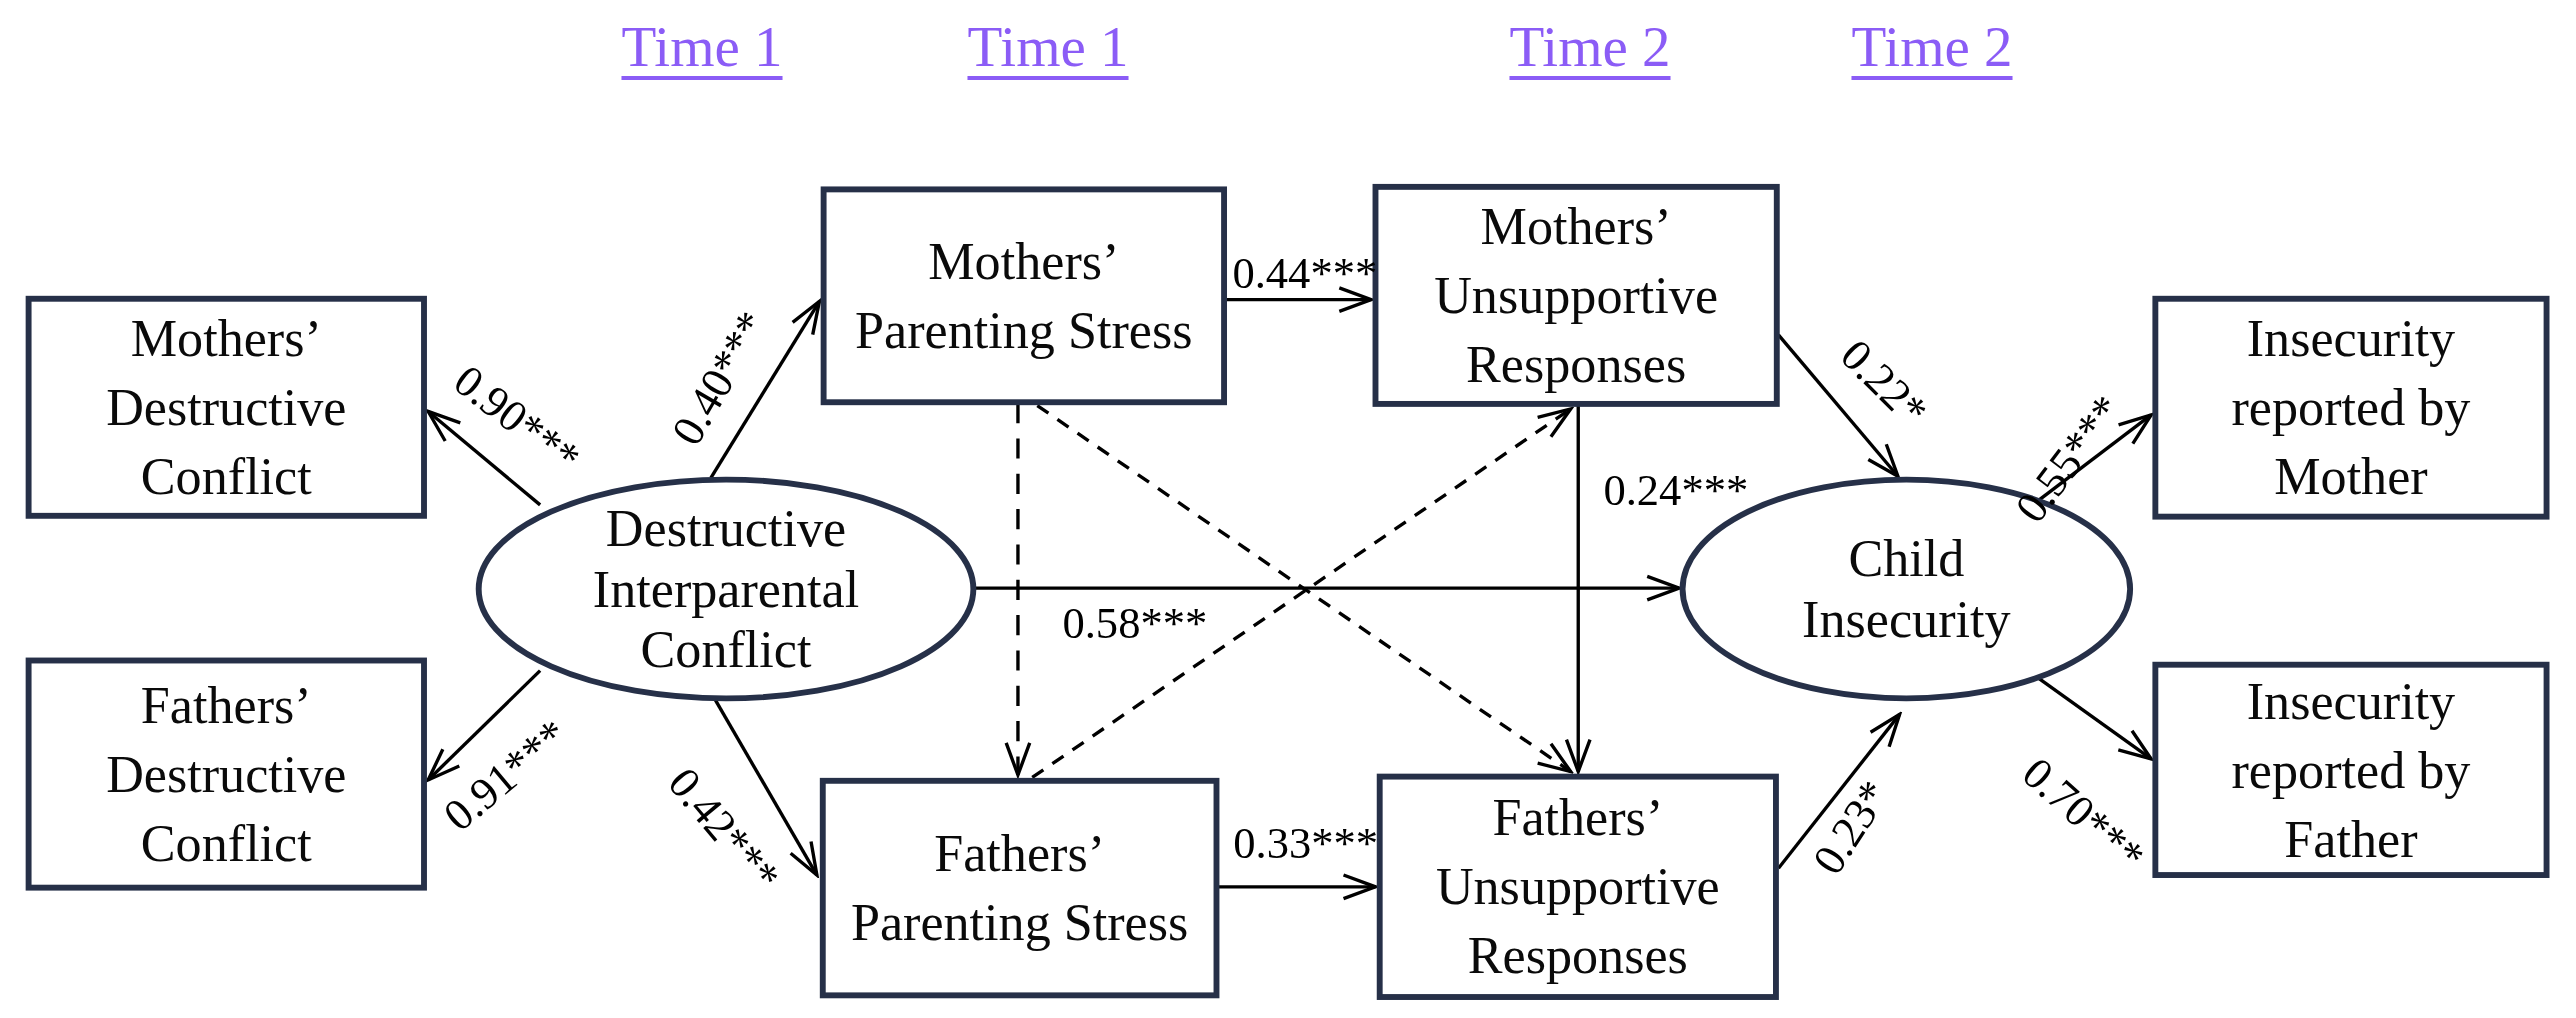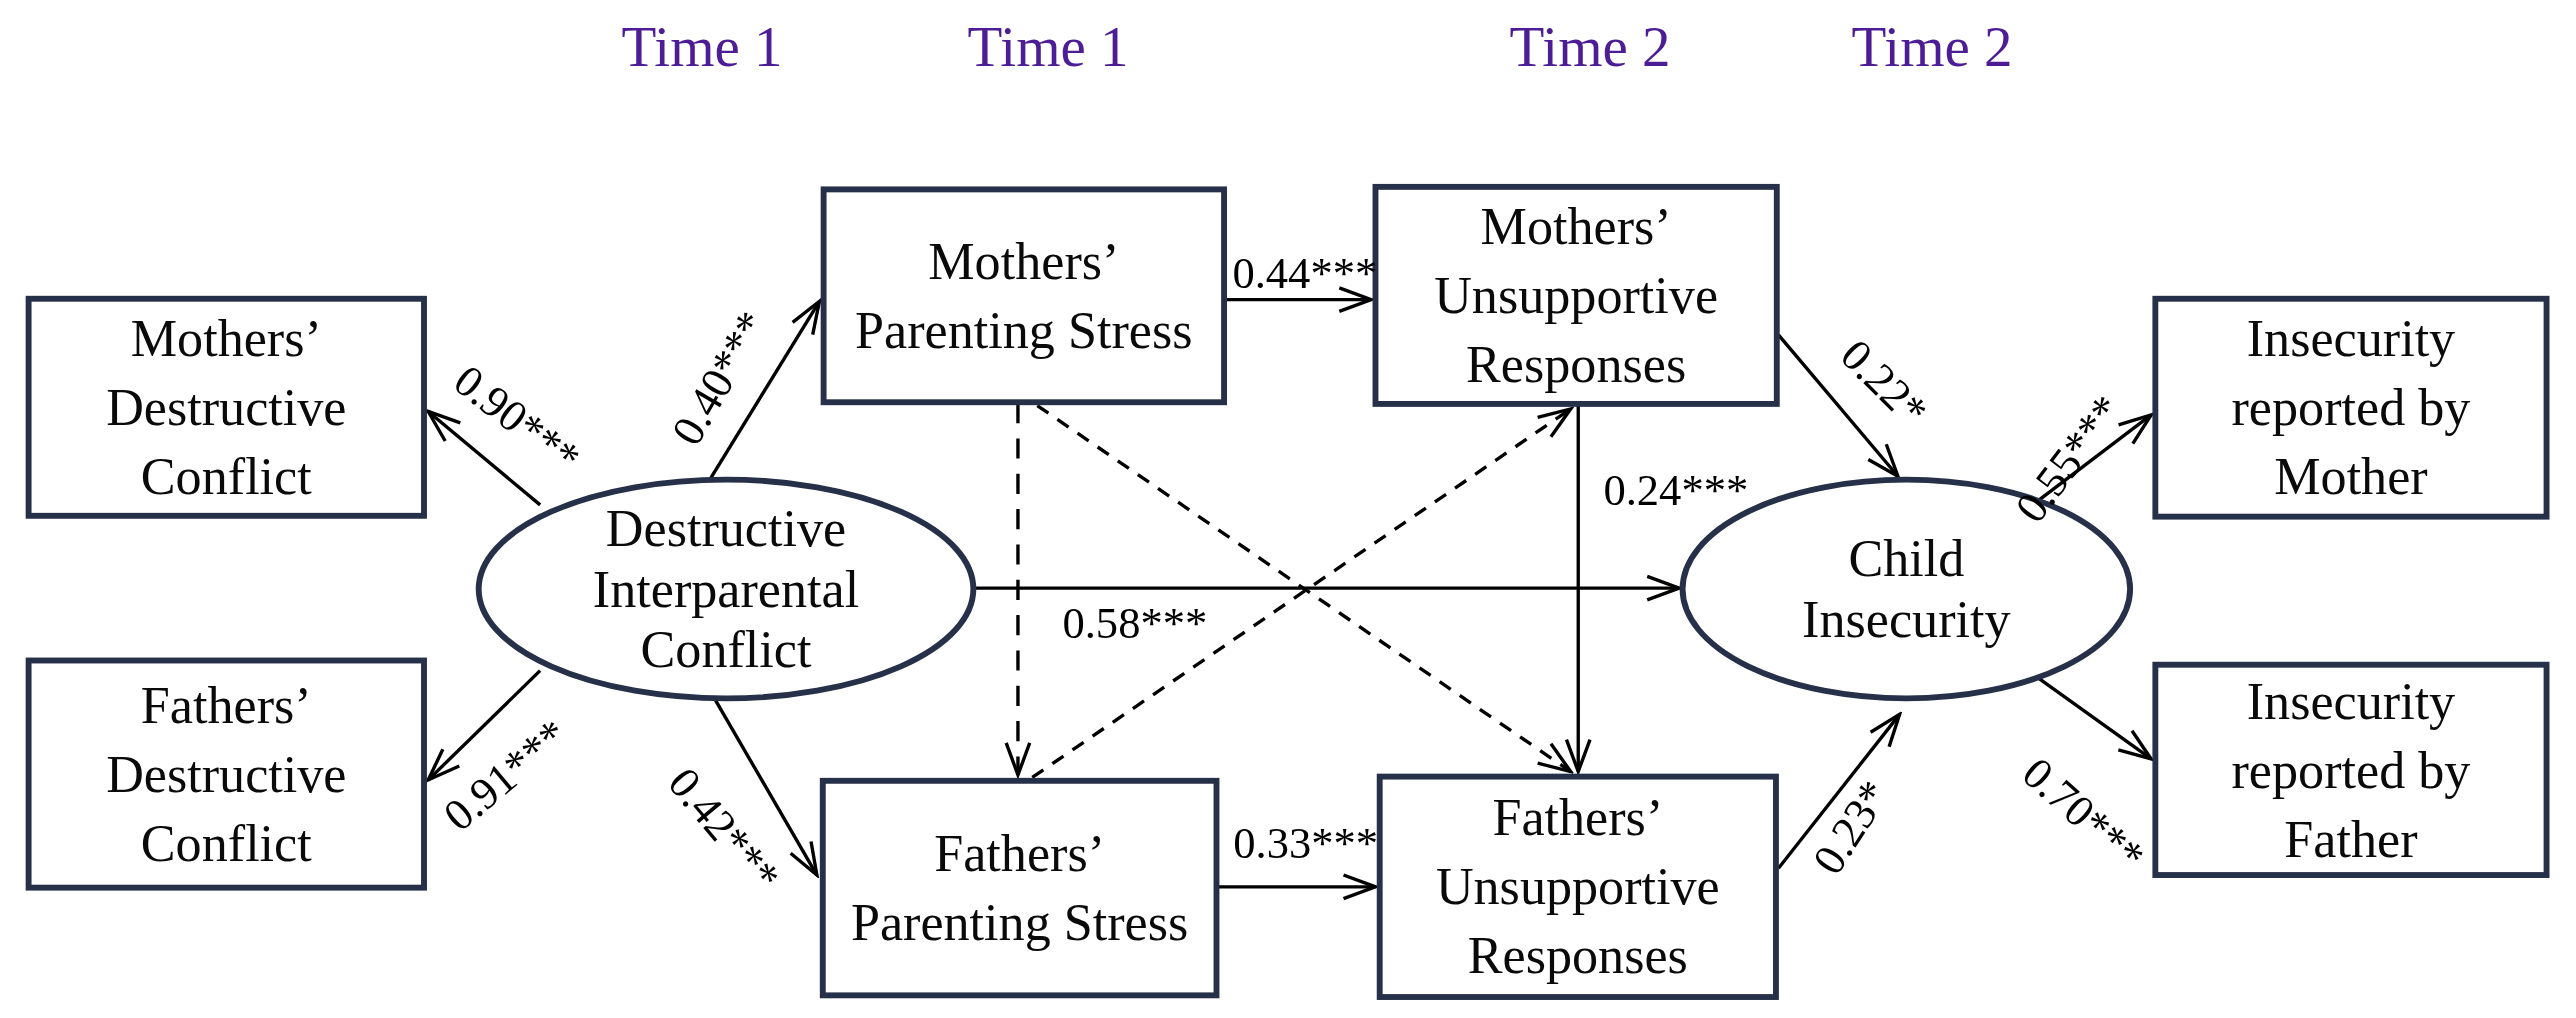--- a/index.html
+++ b/index.html
@@ -1,19 +1,19 @@
 <!DOCTYPE html>
 <html style="font-size:13.5px"><head>
 <meta charset="utf-8">
 <style>
   html,body{margin:0;padding:0;background:#ffffff;}
   .stage{position:relative;width:2576px;height:1019px;background:#ffffff;overflow:hidden;
          font-family:"Liberation Serif","DejaVu Serif",serif;}
-  .th{position:absolute;transform:translateX(-50%);font-size:57px;color:#4c1d95;
-      text-underline-offset:10px;text-decoration-thickness:4.2px;
+  .th{position:absolute;transform:translateX(-50%);font-size:57px;color:#8b5cf6;
+      text-decoration:underline;text-underline-offset:10px;text-decoration-thickness:4.2px;
       white-space:nowrap;}
   svg{position:absolute;left:0;top:0;}
   .node-shape{fill:#ffffff;stroke:#263048;stroke-width:7px;}
   .node-label{font-family:"Liberation Serif","DejaVu Serif",serif;font-size:62px;fill:#0a0a0a;}
   .edge{stroke:#000000;stroke-width:4px;fill:none;}
   .edge.dashed{stroke-dasharray:16 13;}
   .edge.dashed-long{stroke-dasharray:24 18;}
   .weight{font-family:"Liberation Serif","DejaVu Serif",serif;font-size:53px;fill:#000;}
 </style>
 </head>

